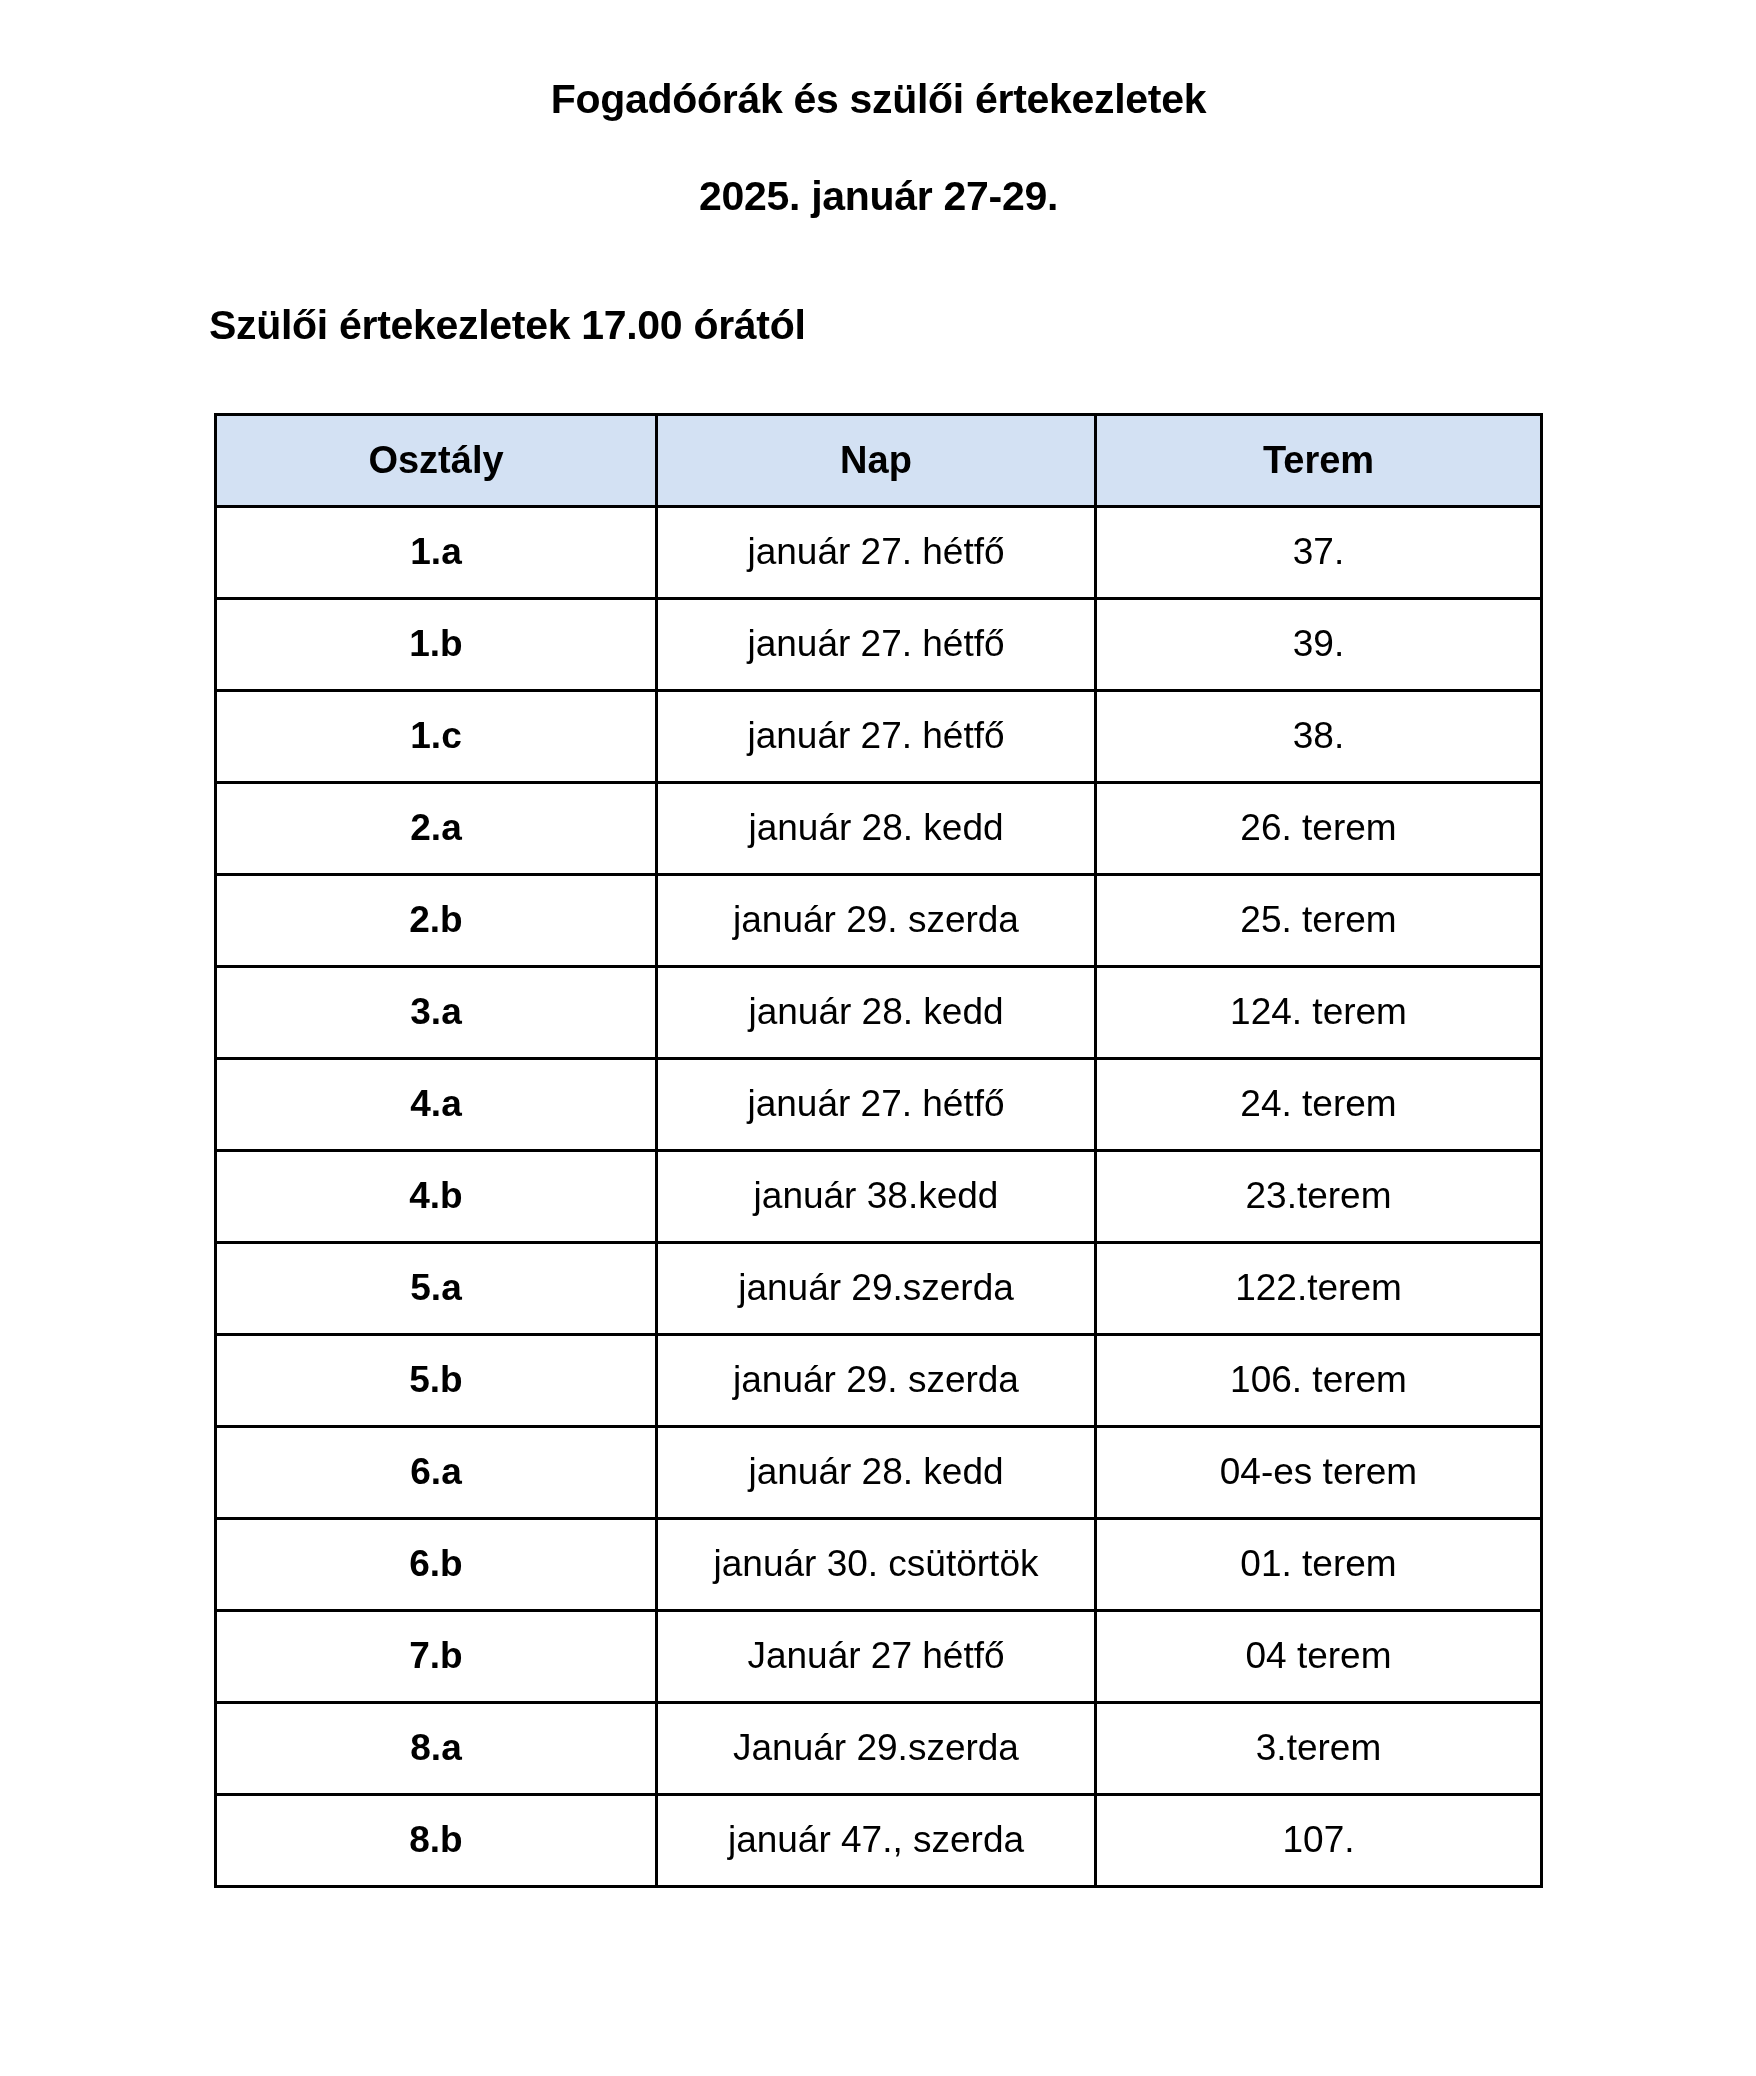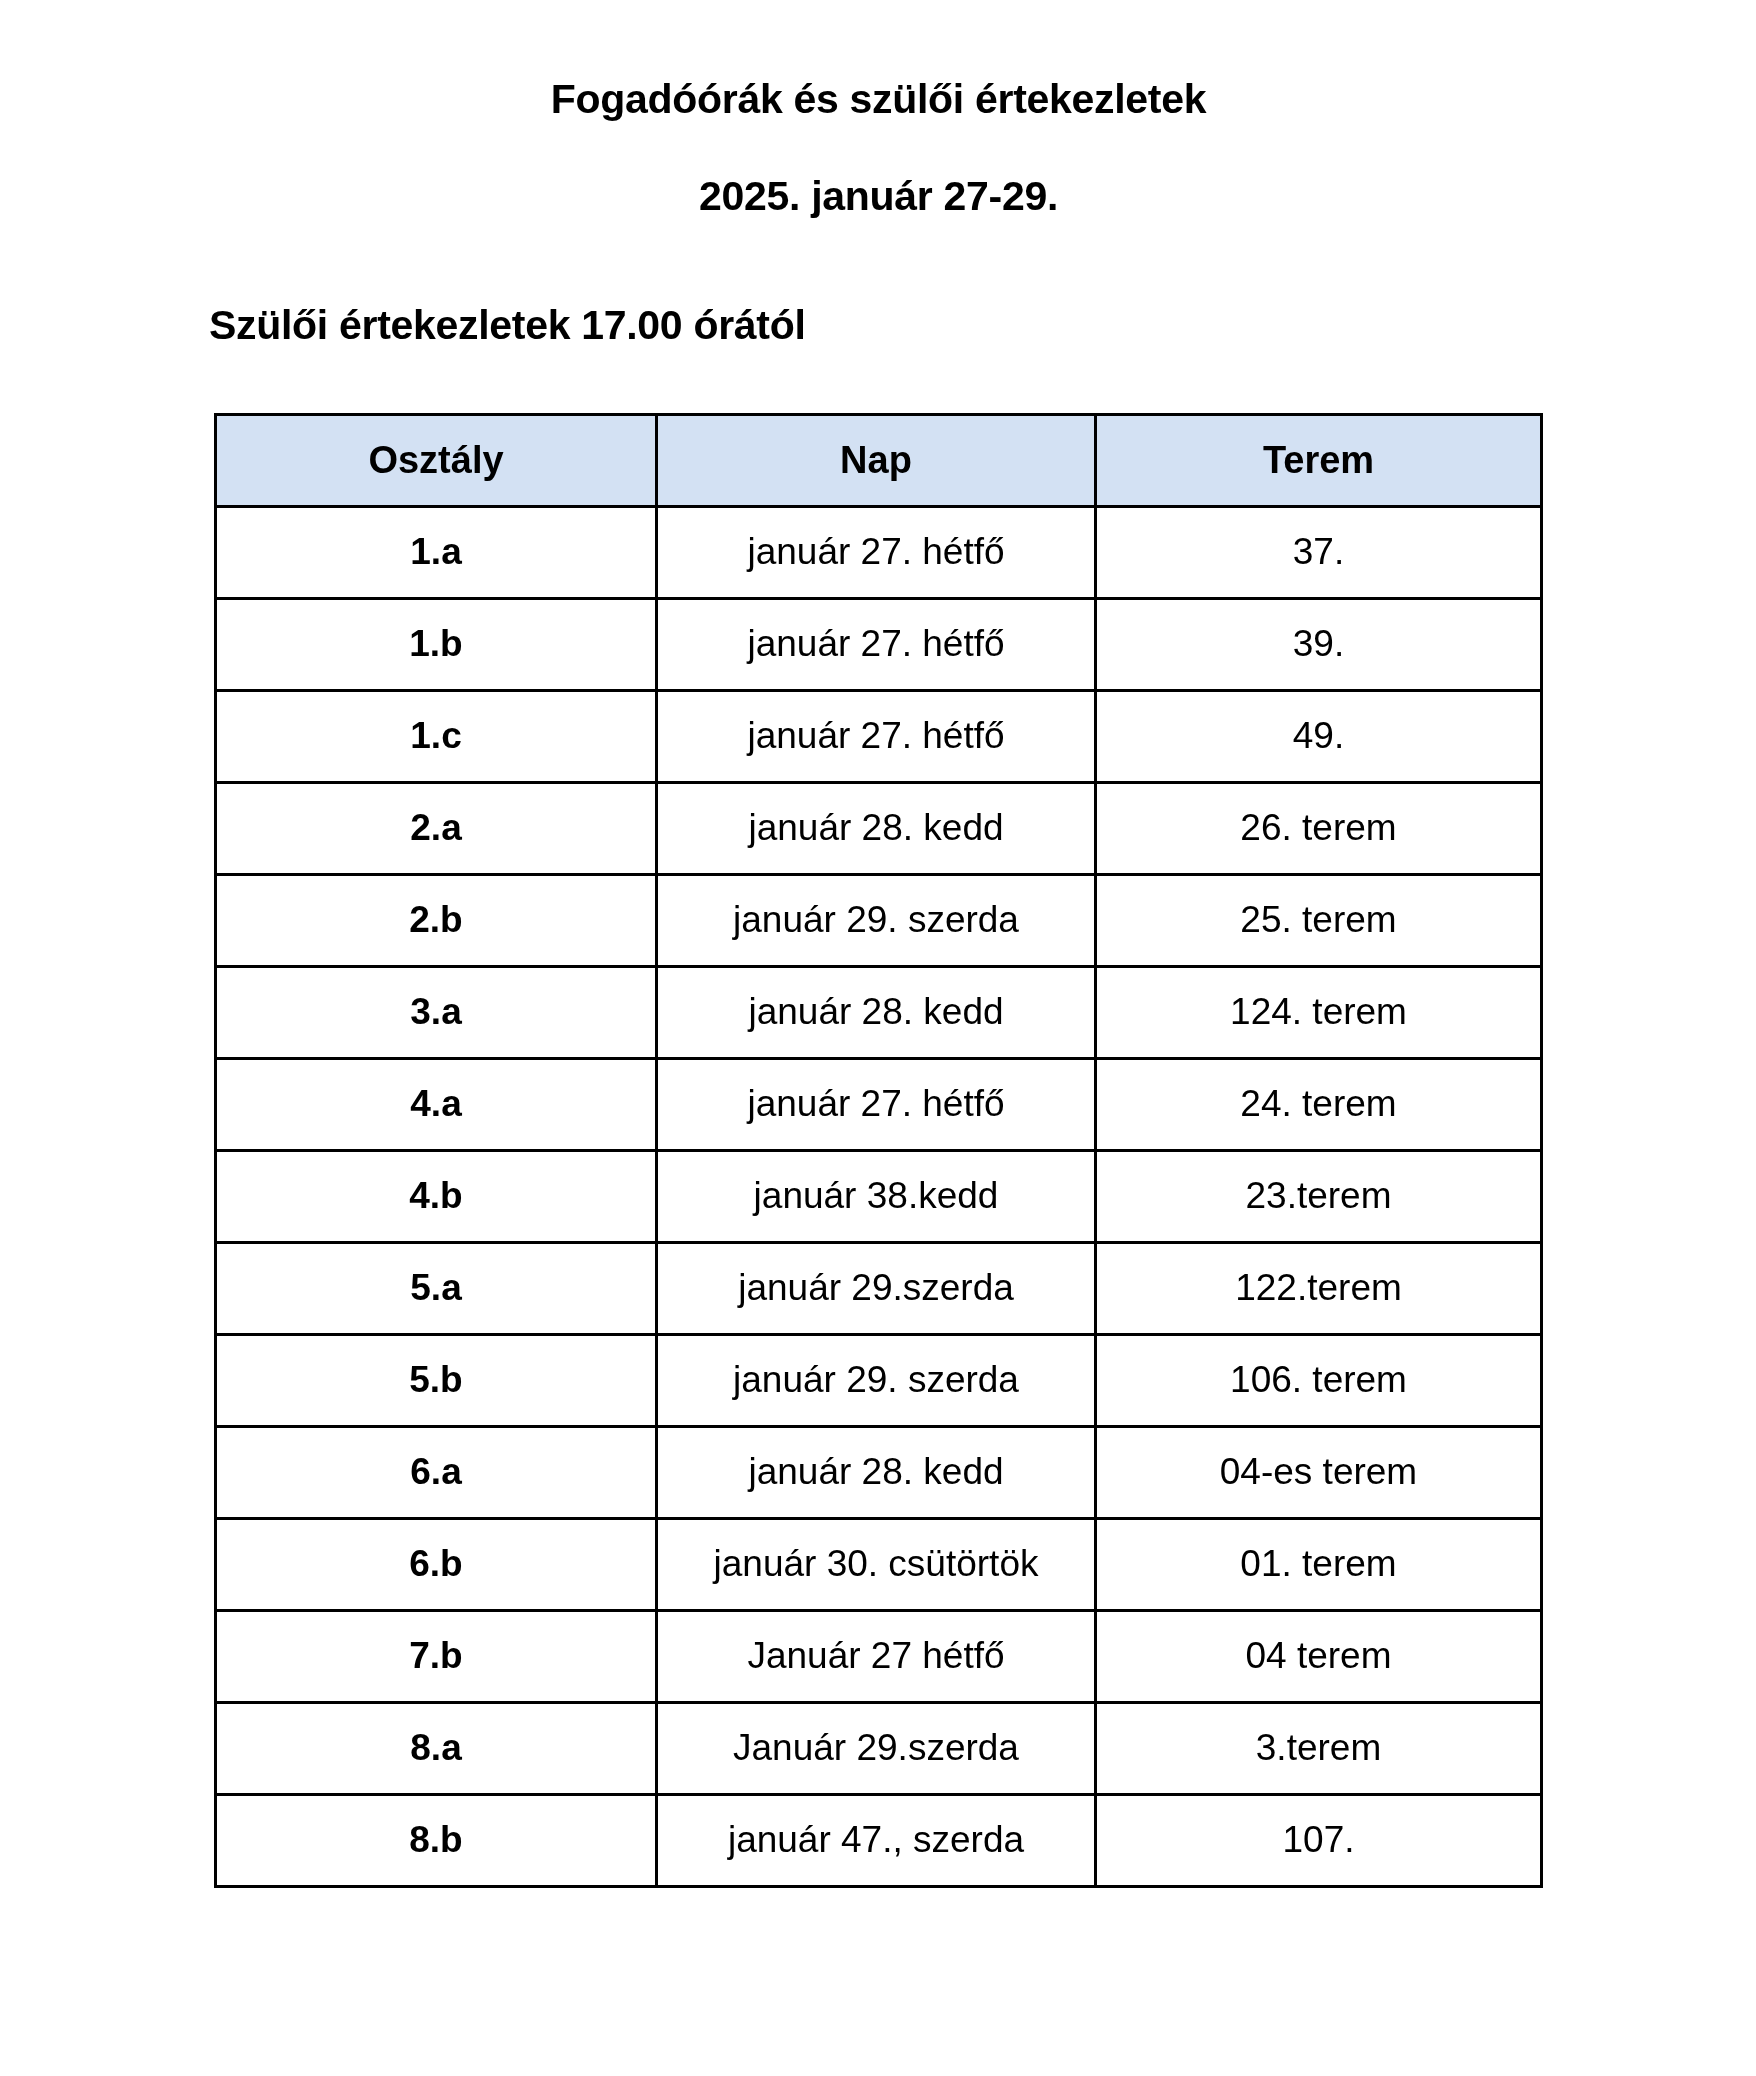--- a/index.html
+++ b/index.html
@@ -134,21 +134,21 @@
           <td class="cell-terem">37.</td>
         </tr>
         <tr>
           <td class="cell-osztaly">1.b</td>
           <td class="cell-nap">január 27. hétfő</td>
           <td class="cell-terem">39.</td>
         </tr>
         <tr>
           <td class="cell-osztaly">1.c</td>
           <td class="cell-nap">január 27. hétfő</td>
-          <td class="cell-terem">49.</td>
+          <td class="cell-terem">38.</td>
         </tr>
         <tr>
           <td class="cell-osztaly">2.a</td>
           <td class="cell-nap">január 28. kedd</td>
           <td class="cell-terem">26. terem</td>
         </tr>
         <tr>
           <td class="cell-osztaly">2.b</td>
           <td class="cell-nap">január 29. szerda</td>
           <td class="cell-terem">25. terem</td>

